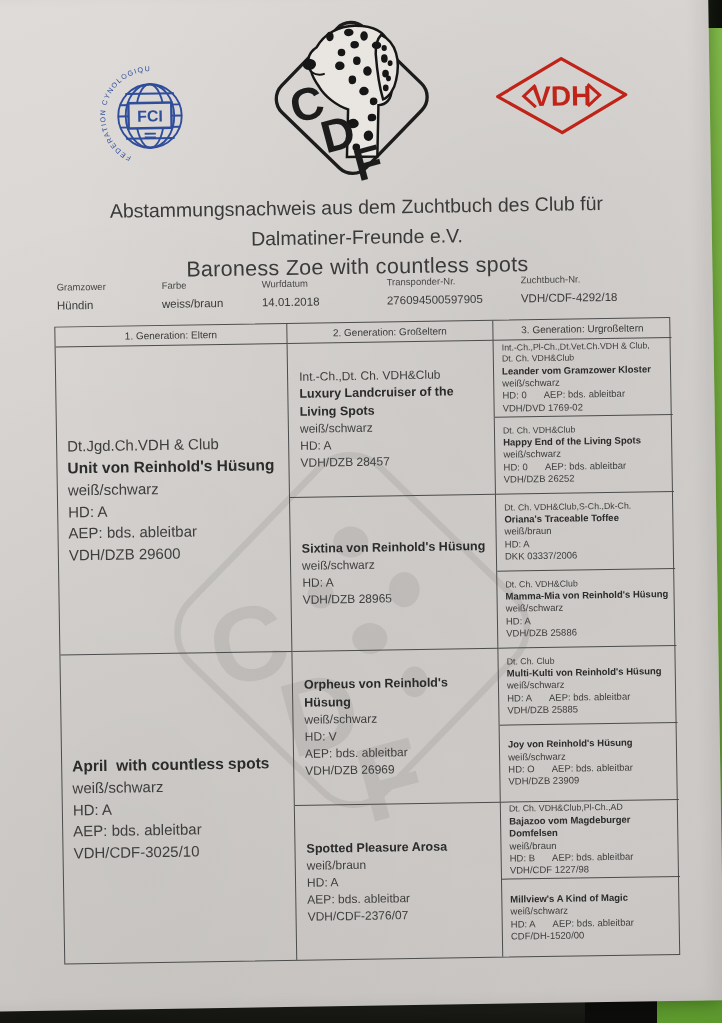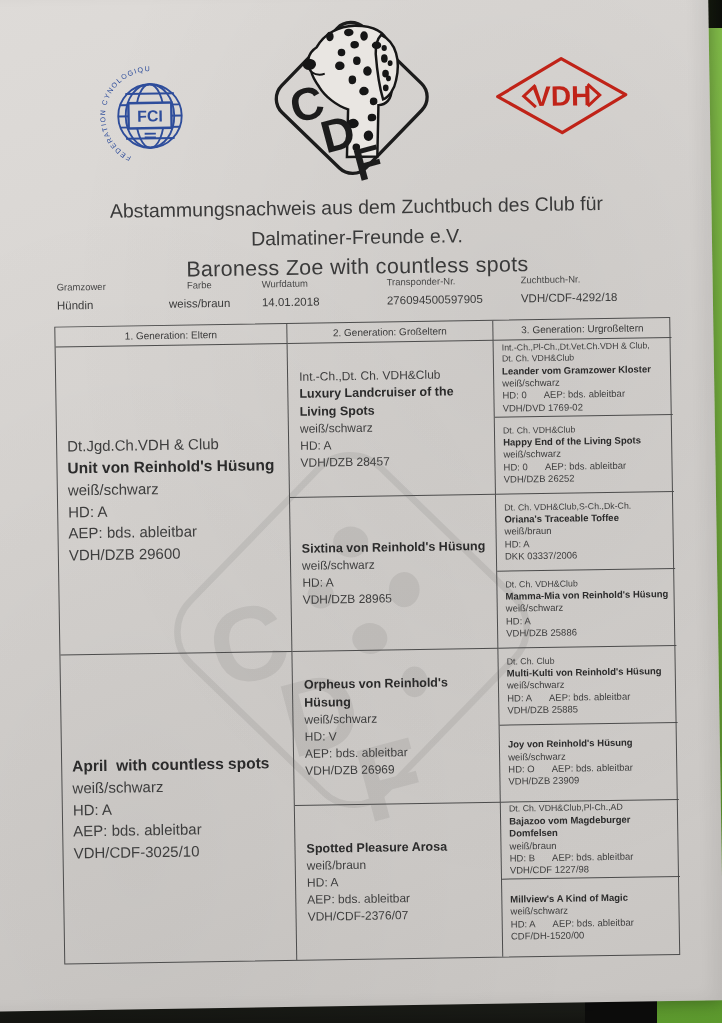--- a/index.html
+++ b/index.html
@@ -26,21 +26,21 @@
   .logo-cdf{left:263px;top:3px;}
   .logo-vdh{left:498px;top:55px;}
 
   .titles-block{position:absolute;left:36px;top:196px;width:650px;text-align:center;color:#3a3a3a;}
   .title-l1{font-size:19.5px;}
   .title-l2{font-size:19.5px;margin-top:7px;}
   .title-l3{font-size:21.5px;margin-top:6px;letter-spacing:0.3px;}
 
   .fields{position:absolute;top:277px;left:0;width:722px;}
   .field{position:absolute;top:0;}
-  .f0{left:60px;} .f1{left:172px;text-align:center;} .f2{left:265px;} .f3{left:390px;} .f4{left:524px;}
+  .f0{left:60px;} .f1{left:165px;} .f2{left:265px;} .f3{left:390px;} .f4{left:524px;}
   .field .flabel{font-size:9.5px;color:#484848;}
   .field .fvalue{font-size:11.5px;margin-top:7px;color:#3b3b3b;}
 
   .watermark{position:absolute;left:130px;top:410px;opacity:0.08;z-index:0;}
 
   .ped{position:absolute;left:57px;top:322px;width:616px;z-index:1;
        display:grid;grid-template-columns:232px 206px 178px;
        grid-template-rows:20px repeat(8,77px);
        border:1.6px solid #4c4c4c;box-sizing:border-box;}
   .ped > div{box-sizing:border-box;}

